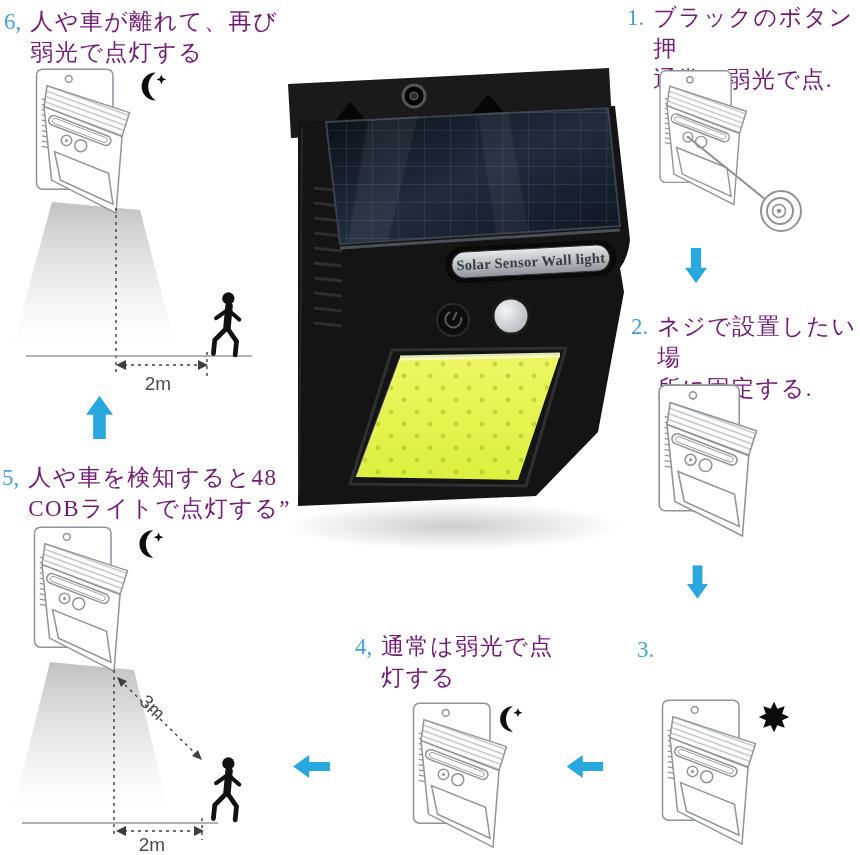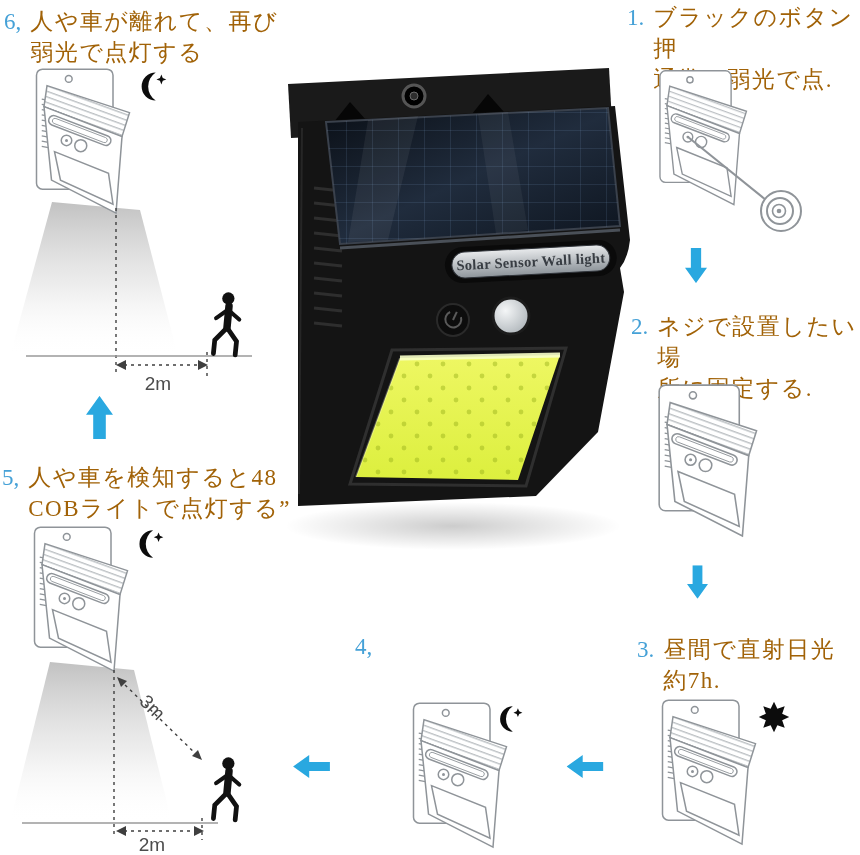--- a/index.html
+++ b/index.html
@@ -1,21 +1,21 @@
 <!DOCTYPE html>
 <html><head>
 <meta charset="utf-8">
 <style>
   html,body{margin:0;padding:0;background:#fff;}
   #canvas{position:relative;width:860px;height:855px;background:#ffffff;overflow:hidden;
           font-family:"Liberation Serif","DejaVu Serif",serif;}
   .abs{position:absolute;}
   .step{position:absolute;display:flex;align-items:flex-start;}
   .step-num{font-size:23px;color:#45a1d7;margin-right:9px;line-height:1.35;flex:0 0 auto;}
-  .step-text{font-size:23px;color:#a16207;line-height:1.35;letter-spacing:1.5px;white-space:pre-line;}
+  .step-text{font-size:23px;color:#701a75;line-height:1.35;letter-spacing:1.5px;white-space:pre-line;}
   svg{display:block;}
   svg text.dim-label{font-family:"Liberation Sans","DejaVu Sans",sans-serif;font-size:19px;fill:#4c4c4c;}
   .dash{stroke:#3f3f3f;stroke-width:1.4;stroke-dasharray:3 4;fill:none;}
   .thin{stroke:#9a9a9a;stroke-width:1.5;fill:none;}
   .head{fill:#3f3f3f;}
 </style>
 </head>
 <body>
 
 <div id="canvas">
@@ -128,25 +128,25 @@
   <span class="step-text">ブラックのボタン押
 通常は弱光で点.</span>
 </div>
 <div class="step" style="left:631px;top:311px;">
   <span class="step-num">2.</span>
   <span class="step-text">ネジで設置したい場
 所に固定する.</span>
 </div>
 <div class="step" style="left:637px;top:634px;">
   <span class="step-num">3.</span>
-  <span class="step-text">昼間で直射日光
-約7h.</span>
 </div>
 <div class="step" style="left:355px;top:631px;">
   <span class="step-num">4,</span>
+  <span class="step-text">通常は弱光で点
+灯する</span>
 </div>
 <div class="step" style="left:2px;top:462px;">
   <span class="step-num">5,</span>
   <span class="step-text">人や車を検知すると48
 COBライトで点灯する”</span>
 </div>
 
 <svg class="abs" style="left:0;top:60px;" width="270" height="345" viewBox="0 0 270 345">
   <polygon points="52,142 140,150 178,296 10,296" fill="url(#beamGrad)"></polygon>
   <use href="#lamp-outline" x="26" y="6" width="120" height="154"></use>

